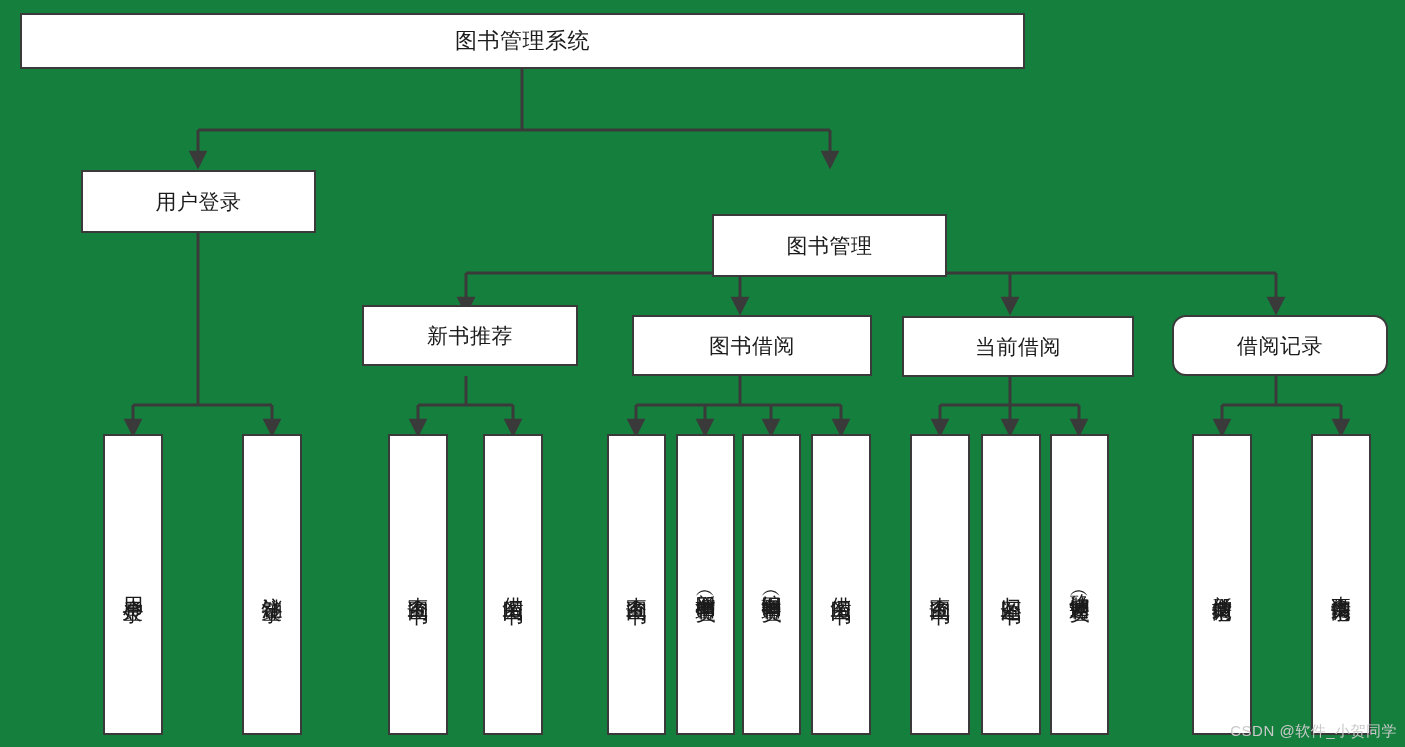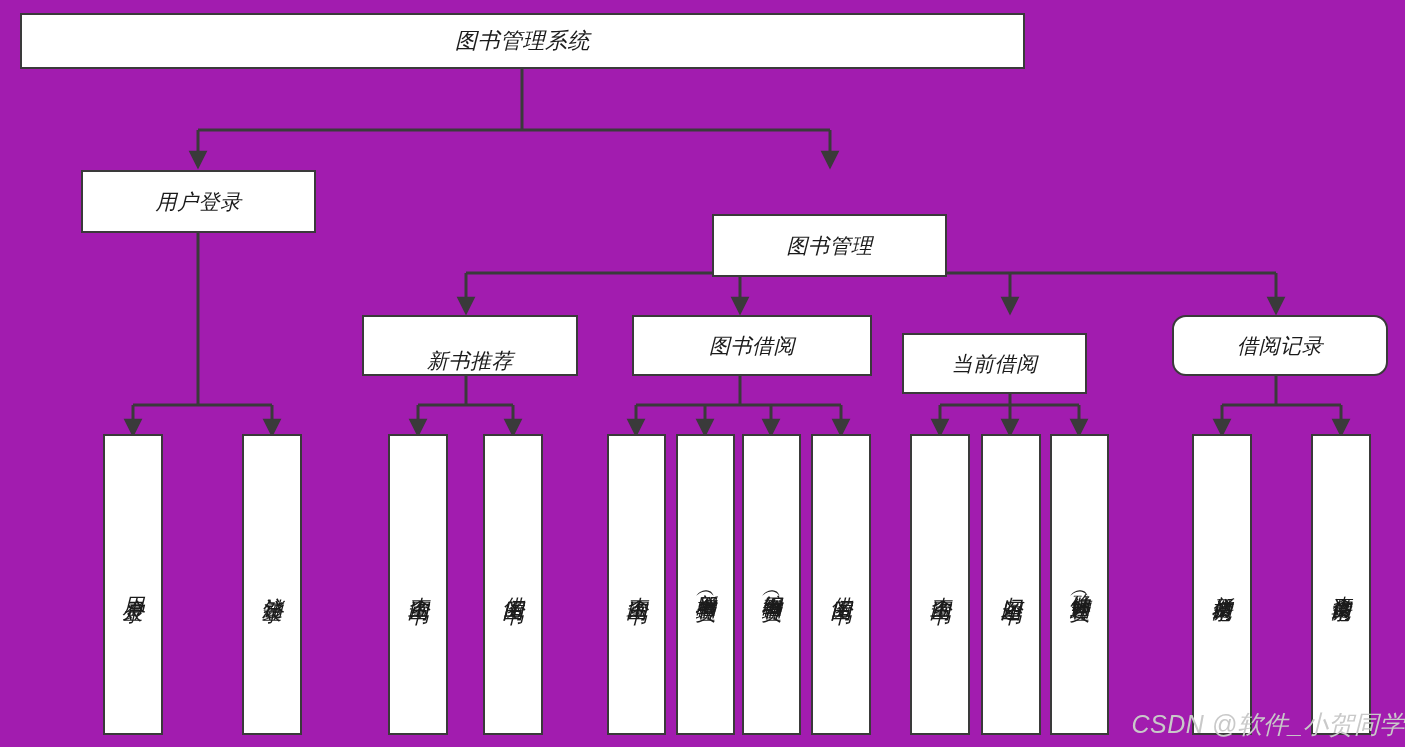--- a/index.html
+++ b/index.html
@@ -5,23 +5,22 @@
 <style>
   html,body{margin:0;padding:0;background:#ffffff;}
   body{
     font-family:"Liberation Sans","DejaVu Sans",sans-serif;
     -webkit-font-smoothing:antialiased;
   }
   #canvas{
     position:relative;
     width:1405px;
     height:747px;
-    background:#a21caf;
+    background:#15803d;
     overflow:hidden;
-    font-style:italic;
   }
   .node{
     position:absolute;
     box-sizing:border-box;
     border:2.5px solid #3a3a3a;
     background:#ffffff;
     display:flex;
     align-items:center;
     justify-content:center;
     color:#1b1b1b;
@@ -61,23 +60,23 @@
   svg#wires{
     position:absolute;
     left:0; top:0;
     width:1405px;
     height:747px;
     z-index:1;
     pointer-events:none;
   }
   .watermark{
     position:absolute;
-    right:0;
+    right:8px;
     bottom:6px;
-    font-size:25px;
+    font-size:15px;
     color:#c9c9c9;
     letter-spacing:0.5px;
     z-index:6;
     white-space:nowrap;
     font-family:"Liberation Sans","DejaVu Sans",sans-serif;
   }
 </style>
 </head>
 <body>
 
@@ -137,27 +136,27 @@
     <span class="lbl">图书管理系统</span>
   </div>
 
   <div class="node horiz" style="left:81px;top:170px;width:235px;height:63px;">
     <span class="lbl">用户登录</span>
   </div>
   <div class="node horiz" style="left:712px;top:170px;width:235px;height:63px;margin-top:44px;">
     <span class="lbl">图书管理</span>
   </div>
 
-  <div class="node horiz" style="left:362px;top:315px;width:216px;height:61px;align-items:flex-end;">
+  <div class="node horiz" style="left:362px;top:305px;width:216px;height:61px;">
     <span class="lbl">新书推荐</span>
   </div>
   <div class="node horiz" style="left:632px;top:315px;width:240px;height:61px;">
     <span class="lbl">图书借阅</span>
   </div>
-  <div class="node horiz" style="left:902px;top:333px;width:185px;height:61px;">
+  <div class="node horiz" style="left:902px;top:316px;width:232px;height:61px;">
     <span class="lbl">当前借阅</span>
   </div>
   <div class="node horiz" style="left:1172px;top:315px;width:216px;height:61px;border-radius:14px;">
     <span class="lbl">借阅记录</span>
   </div>
 
   <div class="node vert" style="left:103px;top:434px;width:60px;height:301px;">
     <span class="lbl">用户登录</span>
   </div>
   <div class="node vert" style="left:242px;top:434px;width:60px;height:301px;">

